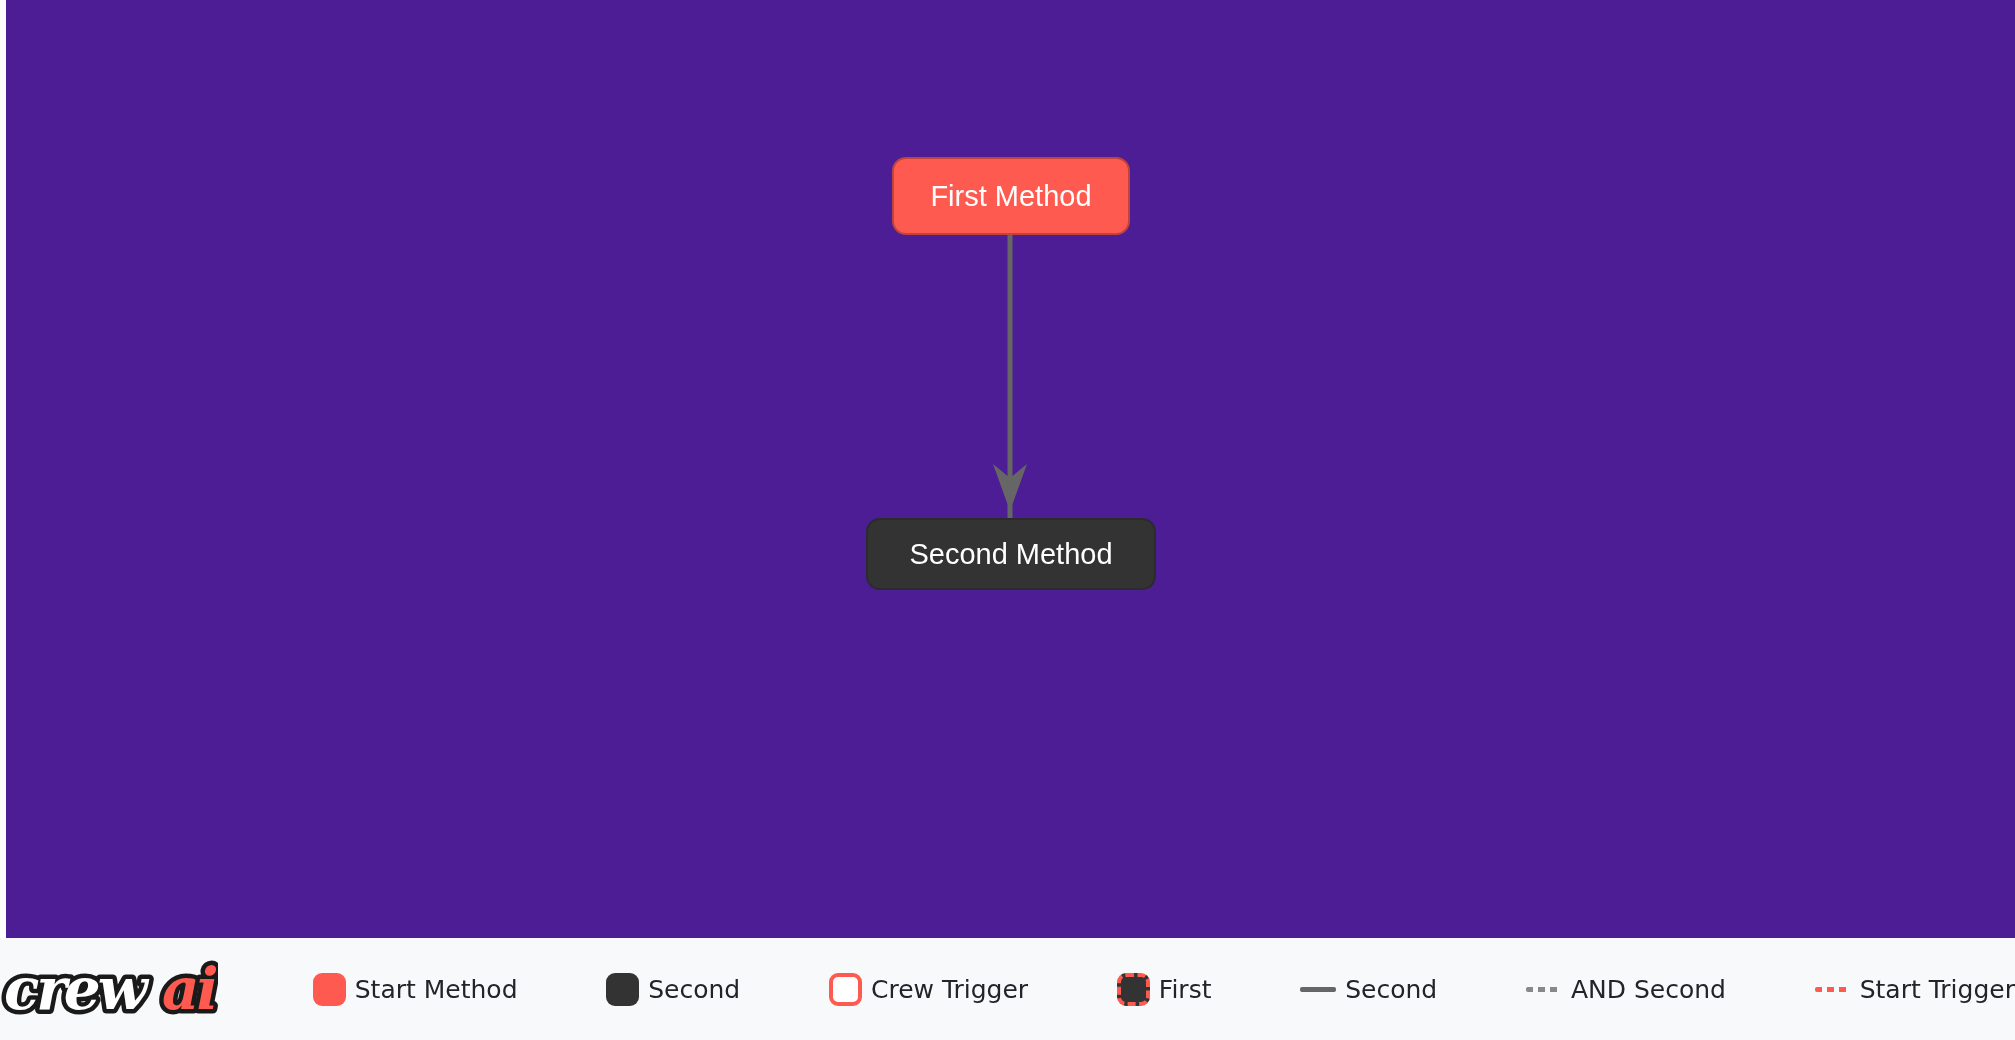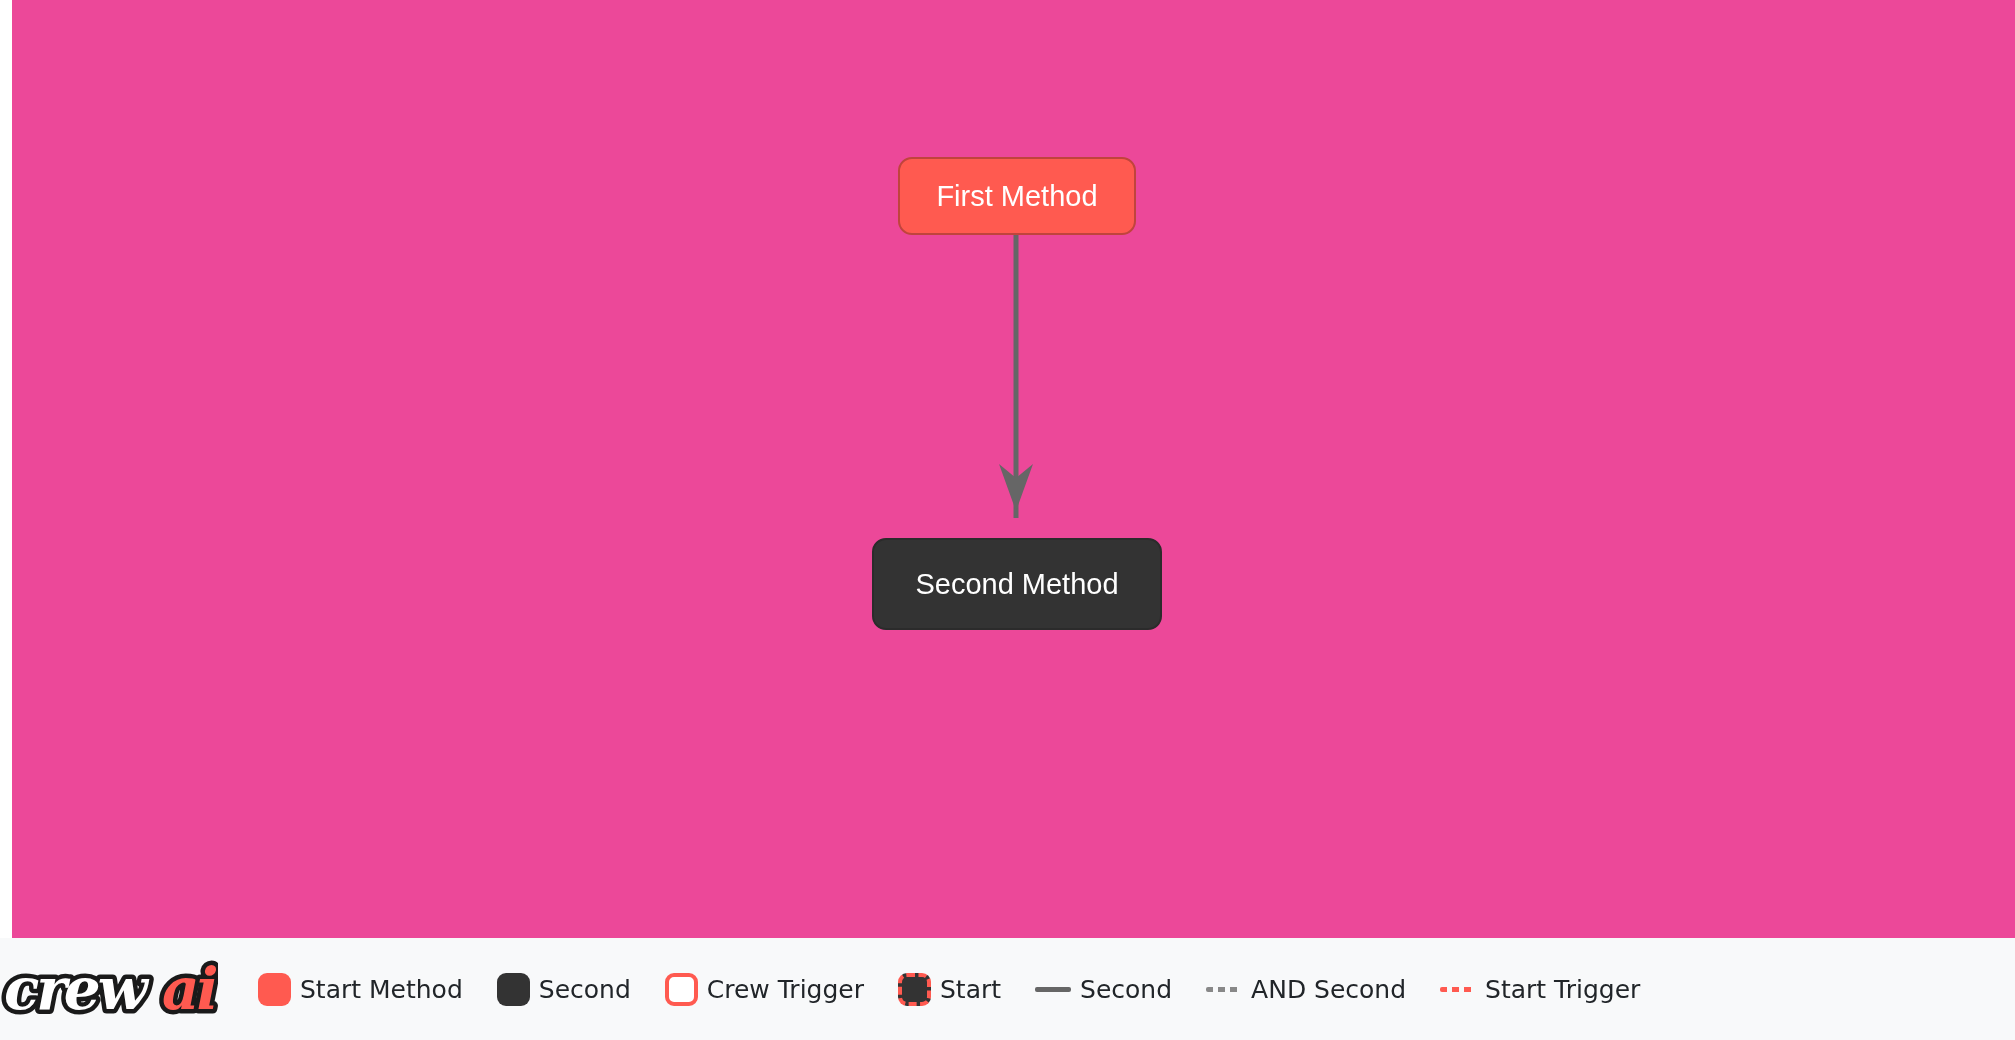--- a/index.html
+++ b/index.html
@@ -6,22 +6,22 @@
   body {
     width: 2015px; height: 1040px;
     background: #ffffff;
     font-family: "DejaVu Sans", sans-serif;
     overflow: hidden;
   }
   #app { position: relative; width: 2015px; height: 1040px; }
 
   
   #canvas {
-    position: absolute; left: 12px; top: 0; right: 0; height: 938px;
-    background: #ec4899;
+    position: absolute; left: 6px; top: 0; right: 0; height: 938px;
+    background: #4c1d95;
     padding-left: 12px;
   }
   #edge-layer { position: absolute; left: 0; top: 0; pointer-events: none; }
 
   .node {
     position: absolute;
     display: flex; align-items: center; justify-content: center;
     box-sizing: border-box;
     color: #ffffff;
     font-family: "Liberation Sans", sans-serif;
@@ -29,31 +29,30 @@
     border-radius: 14px;
     cursor: grab;
     white-space: nowrap;
   }
   .node-start {
     left: 886px; top: 157px; width: 238px; height: 78px;
     background: #FF5A50;
     border: 2px solid #C0443C;
   }
   .node-method {
-    left: 860px; top: 518px; width: 290px; height: 92px;
+    left: 860px; top: 518px; width: 290px; height: 72px;
     background: #333333;
     border: 2px solid #2B2B2B;
-    margin-top: 20px;
   }
 
   
   #legend {
     position: absolute; left: 0; bottom: 0; width: 100%; height: 102px;
     background: #f8f9fa;
-    display: flex; align-items: center; justify-content: flex-start;
+    display: flex; align-items: center; justify-content: space-between;
     gap: 34px;
   }
   .logo-svg { width: 218px; height: 84px; margin-right: 6px; }
   .logo-text {
     font-family: "DejaVu Serif", serif;
     font-style: italic;
     font-weight: bold;
     font-size: 58px;
     letter-spacing: -3px;
     stroke: #1a1a1a;
@@ -117,21 +116,21 @@
       <span class="legend-label">Second</span>
     </div>
 
     <div class="legend-item">
       <span class="swatch swatch-crew"></span>
       <span class="legend-label">Crew Trigger</span>
     </div>
 
     <div class="legend-item">
       <span class="swatch swatch-router"></span>
-      <span class="legend-label">Start</span>
+      <span class="legend-label">First</span>
     </div>
 
     <div class="legend-item">
       <span class="line-swatch line-solid"></span>
       <span class="legend-label">Second</span>
     </div>
 
     <div class="legend-item">
       <span class="line-swatch line-and"></span>
       <span class="legend-label">AND Second</span>

